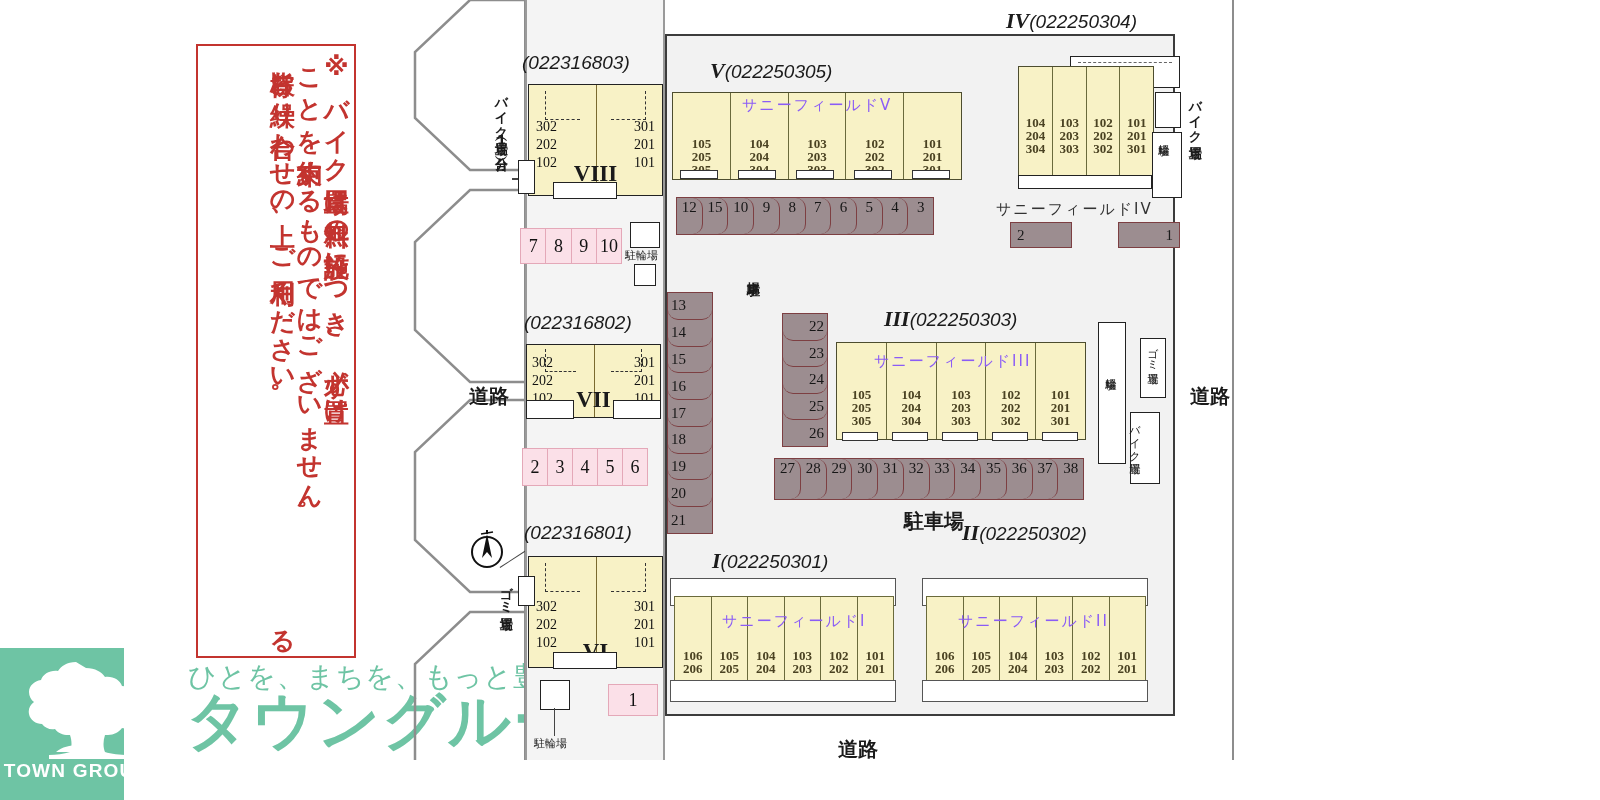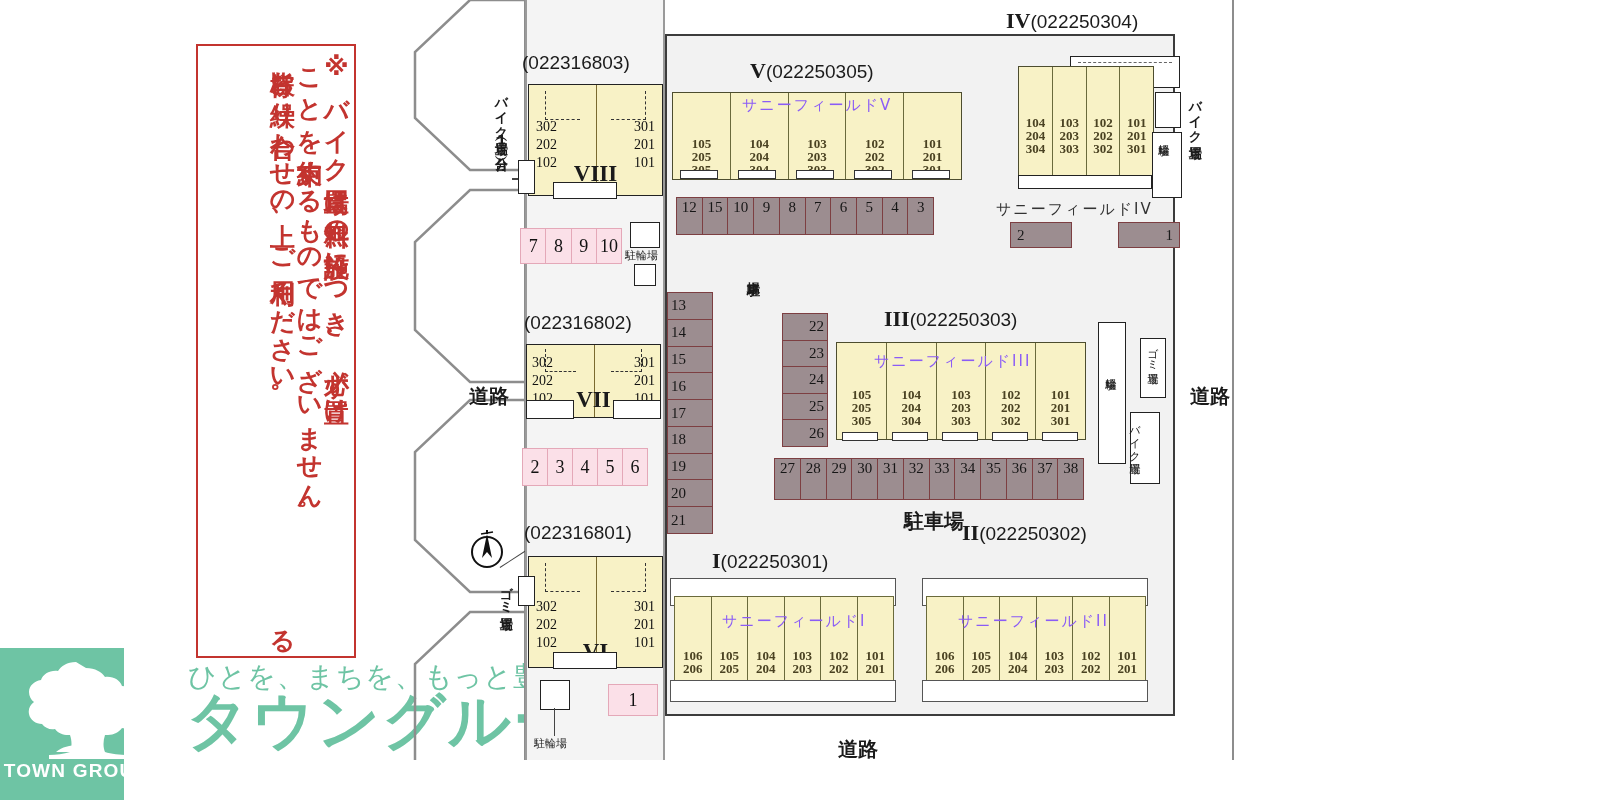--- a/index.html
+++ b/index.html
@@ -34,21 +34,21 @@
     font-size:19px;font-weight:bold;letter-spacing:1.2px;}
   #tagline{left:188px;top:658px;font-size:28px;color:#6ec4a4;letter-spacing:1px;
     font-family:"DejaVu Sans",sans-serif;}
   #brand{left:186px;top:690px;font-size:62px;color:#6ec4a4;font-weight:bold;
     letter-spacing:2px;font-family:"DejaVu Sans",sans-serif;line-height:1;}
   #siteplot{left:665px;top:34px;width:510px;height:682px;
     border:2px solid #3c3c3c;background:#f2f2f2;}
 
   
   #zig{left:400px;top:0;width:130px;height:760px;}
-  .btitle{font-size:19px;white-space:nowrap;}
+  .btitle{font-size:19px;white-space:nowrap;font-style:italic;}
   .btitle .rn{font-family:"Liberation Serif",serif;font-size:22px;font-weight:bold;}
   .btitle .code{font-size:19px;}
 
   
   .westb{width:133px;background:#f8f2c6;border:1.4px solid #222;position:absolute;}
   .westb .rm{position:absolute;font-size:14px;color:#111;font-family:"Liberation Serif",serif;}
   .westb .rnbig{position:absolute;font-family:"Liberation Serif",serif;font-weight:bold;font-size:23px;}
   .westb .spine{position:absolute;left:50%;top:0;bottom:0;border-left:1.2px solid #7a6a30;}
   .dashblk{position:absolute;border:1.2px dashed #333;}
   .whitebox{position:absolute;background:#fff;border:1.3px solid #222;}
@@ -56,21 +56,21 @@
   
   .pinkrow{position:absolute;display:flex;border:1.2px solid #e4a8b8;background:#fbe0e8;}
   .pinkrow .cell{flex:1;border-right:1.2px solid #e4a8b8;text-align:center;
     font-size:18px;color:#111;display:flex;align-items:center;justify-content:center;
     font-family:"Liberation Serif",serif;}
   .pinkrow .cell:last-child{border-right:none;}
 
   
   .pk{background:#9c8d90;border:1.3px solid #7d3f42;position:absolute;}
   .pkrow{display:flex;}
-  .pkrow .cell,.pkcol .cell{font-size:15px;color:#161616;font-family:"Liberation Serif",serif;}
+  .pkrow .cell,.pkcol .cell{font-size:15px;color:#161616;font-family:"Liberation Serif",serif;border-radius:10px;}
   .pkrow .cell{flex:1;border-right:1.3px solid #7d3f42;display:flex;align-items:flex-start;justify-content:center;padding-top:1px;}
   .pkrow .cell:last-child{border-right:none;}
   .pkcol{display:flex;flex-direction:column;}
   .pkcol .cell{flex:1;border-bottom:1.3px solid #7d3f42;display:flex;align-items:center;padding:0 3px;}
   .pkcol .cell:last-child{border-bottom:none;}
   .pkcol.lefted .cell{justify-content:flex-start;}
   .pkcol.righted .cell{justify-content:flex-end;}
 
   
   .unitrow{position:absolute;display:flex;background:#f8f2c6;}
@@ -210,21 +210,21 @@
 <div class="pinkrow" style="left:608px;top:684px;width:48px;height:30px;">
   <div class="cell">1</div>
 </div>
 
 <div id="siteplot" class="abs"></div>
 
 <div class="abs btitle" style="left:1006px;top:8px;">
   <span class="rn">IV</span><span class="code">(022250304)</span>
 </div>
 
-<div class="abs btitle" style="left:750px;top:58px;">
+<div class="abs btitle" style="left:710px;top:58px;">
   <span class="rn">V</span><span class="code">(022250305)</span>
 </div>
 
 <div class="unitrow" style="left:672px;top:92px;width:288px;height:86px;border:1.3px solid #4d4d2f;">
   <div class="unit" style="flex:1">
     <div class="nums">105<br>205<br>305</div>
   </div>
   <div class="unit" style="flex:1">
     <div class="nums">104<br>204<br>304</div>
   </div>

